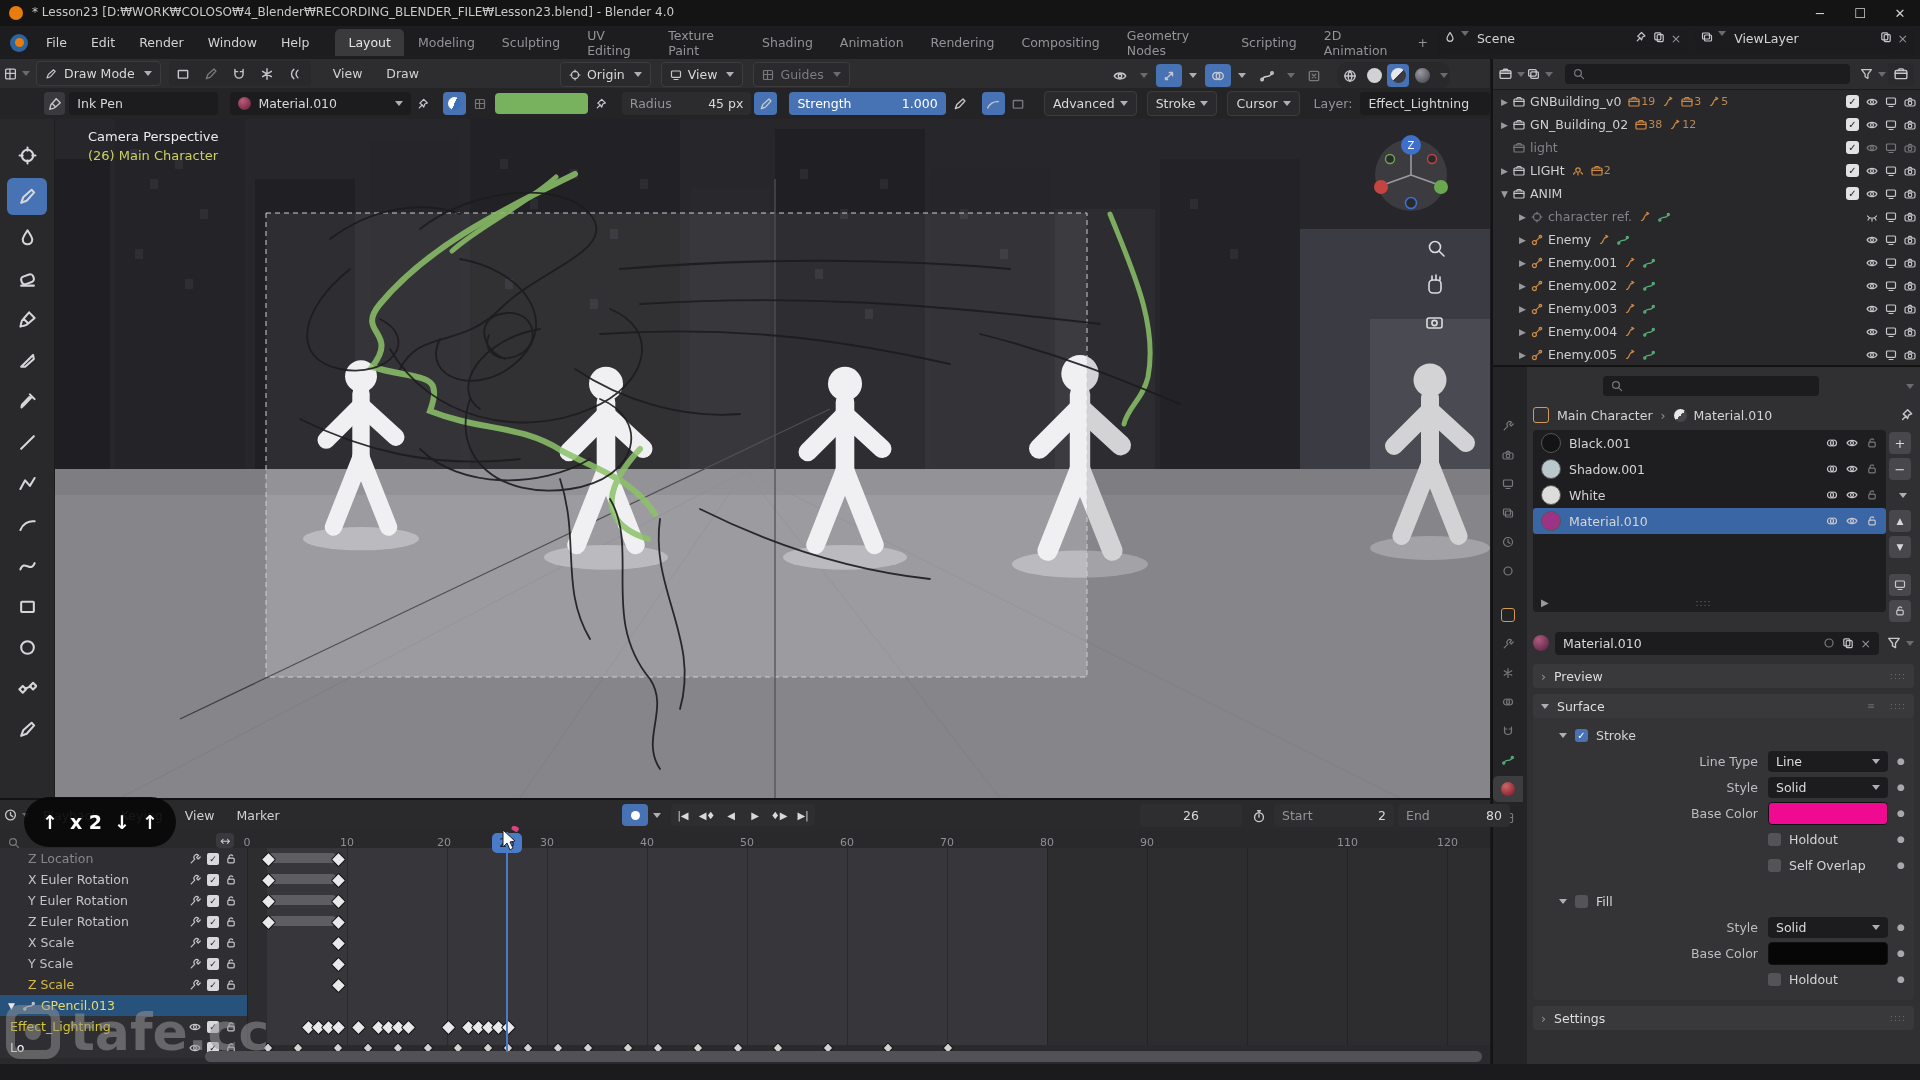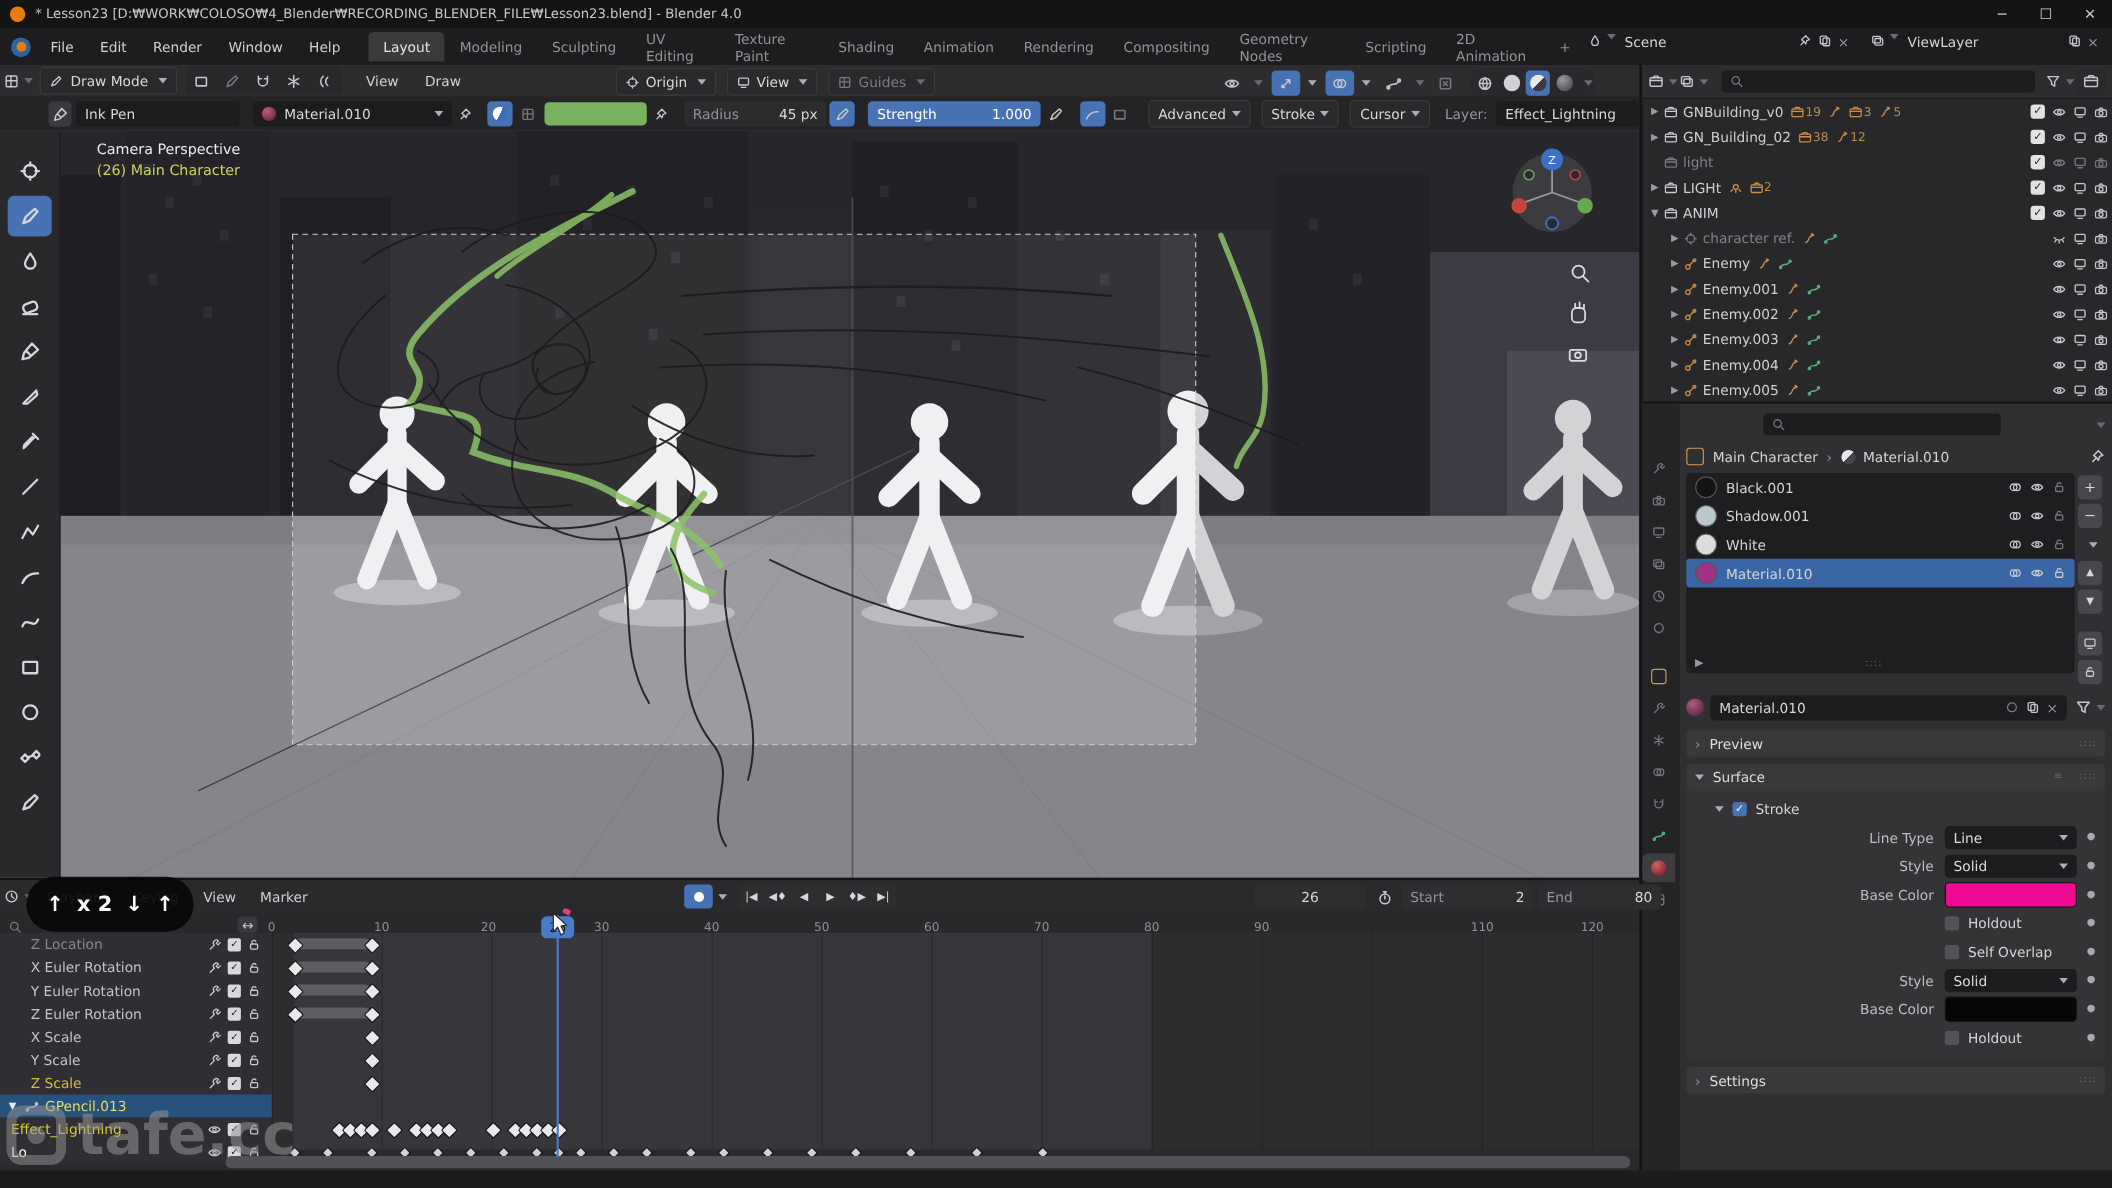--- a/index.html
+++ b/index.html
@@ -1342,20 +1342,25 @@
             </div>
             <div class="prow">
               <span class="plabel"></span>
               <span style="display: flex; align-items: center; flex: 1 1 0%;">
                 <span class="checkbox off">✓</span>
                 <span style="margin-left: 8px; color: rgb(212, 212, 216);">Self Overlap</span>
               </span>
               <span class="pdot">●</span>
             </div>
           </div>
+        <div class="prow" style="padding-left:26px;margin-top:10px">
+          <span class="cv" style="margin:0 8px 0 0"></span>
+          <span class="checkbox off">✓</span>
+          <span style="margin-left:8px">Fill</span>
+        </div>
         <div id="fill-rows">
             <div class="prow">
               <span class="plabel">Style</span>
               <span class="pfield">
                 <span>Solid</span>
                 <span class="grow"></span>
                 <span class="cv"></span>
               </span>
               <span class="pdot">●</span>
             </div>

